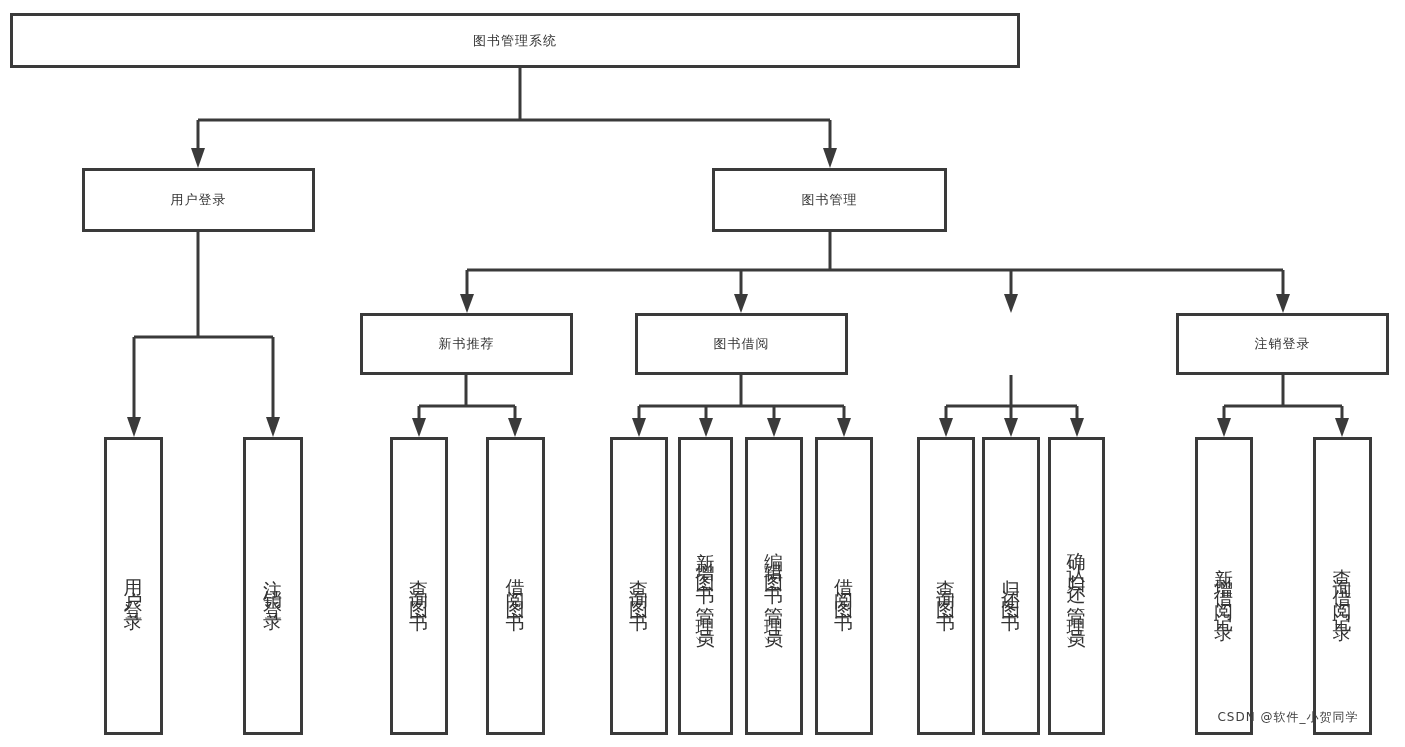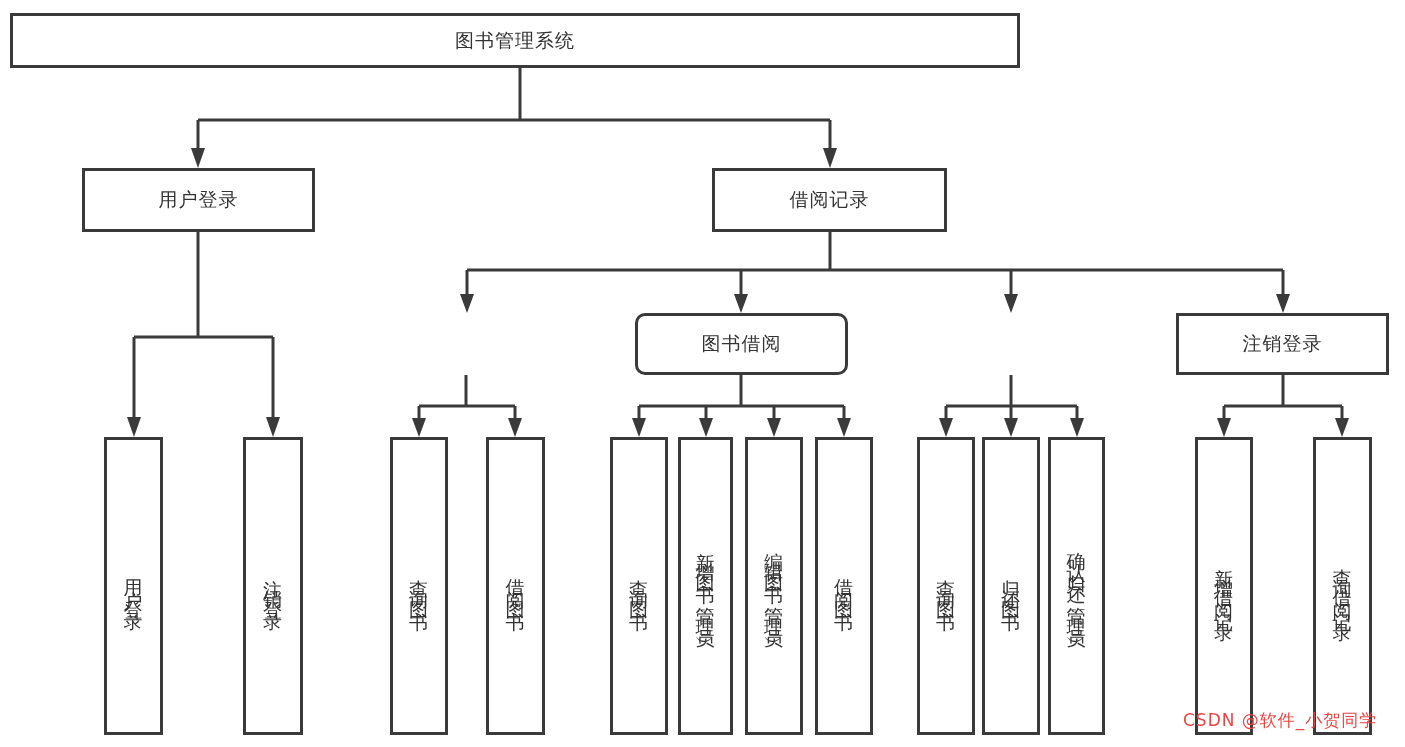--- a/index.html
+++ b/index.html
@@ -2,26 +2,26 @@
 <html><head>
 <meta charset="utf-8">
 <style>
   html,body{margin:0;padding:0;background:#ffffff;}
   body{width:1405px;height:747px;position:relative;overflow:hidden;
        font-family:"DejaVu Sans","Liberation Sans",sans-serif;color:#333333;}
   .stage{position:absolute;left:0;top:0;width:1405px;height:747px;}
   svg.wires{position:absolute;left:0;top:0;pointer-events:none;}
   .node{position:absolute;border:3px solid #3a3a3a;background:#ffffff;
         box-sizing:border-box;display:grid;place-items:center;
-        font-size:19px;letter-spacing:1px;white-space:nowrap;}
+        font-size:13px;letter-spacing:1px;white-space:nowrap;}
   .vnode{font-size:19px;}
   .vnode .vtext{writing-mode:vertical-rl;text-orientation:mixed;
         line-height:1;letter-spacing:11px;white-space:nowrap;}
   .watermark{position:absolute;left:1183px;top:709px;width:210px;
-        font-size:17px;color:#ef4444;letter-spacing:1px;white-space:nowrap;}
+        font-size:12px;color:#404040;letter-spacing:1px;white-space:nowrap;text-align:center;}
 </style>
 </head>
 <body>
 
 <div class="stage">
 
   <svg class="wires" width="1405" height="747" viewBox="0 0 1405 747">
     <g stroke="#3a3a3a" stroke-width="3" fill="none">
 
       <path d="M520 68 V120"></path>
@@ -88,24 +88,27 @@
   </svg>
 
   <div class="node" style="left:10px;top:13px;width:1010px;height:55px;">
     <span>图书管理系统</span>
   </div>
 
   <div class="node" style="left:82px;top:168px;width:233px;height:64px;">
     <span>用户登录</span>
   </div>
   <div class="node" style="left:712px;top:168px;width:235px;height:64px;">
-    <span>借阅记录</span>
+    <span>图书管理</span>
   </div>
 
-  <div class="node" style="left:635px;top:313px;width:213px;height:62px;border-radius:10px;">
+  <div class="node" style="left:360px;top:313px;width:213px;height:62px;">
+    <span>新书推荐</span>
+  </div>
+  <div class="node" style="left:635px;top:313px;width:213px;height:62px;">
     <span>图书借阅</span>
   </div>
   <div class="node" style="left:1176px;top:313px;width:213px;height:62px;">
     <span>注销登录</span>
   </div>
 
   <div class="node vnode" style="left:104px;top:437px;width:59px;height:298px;">
     <span class="vtext">用户登录</span>
   </div>
   <div class="node vnode" style="left:243px;top:437px;width:60px;height:298px;">

